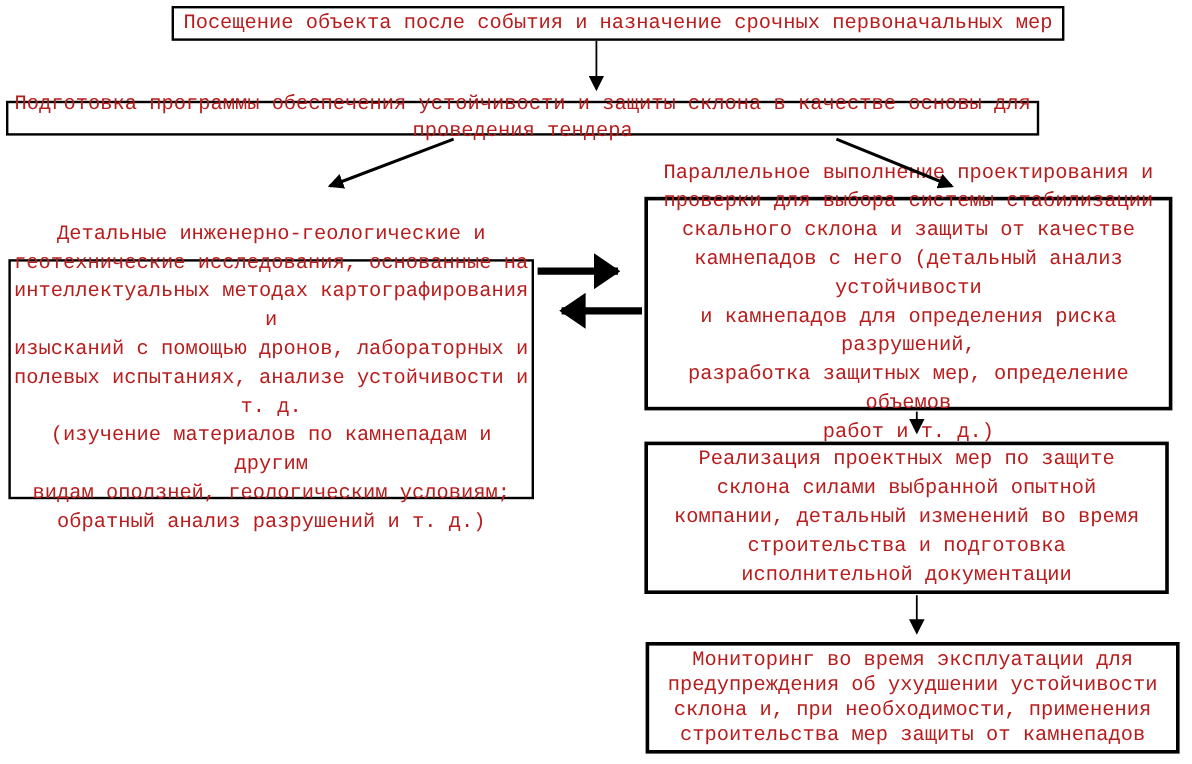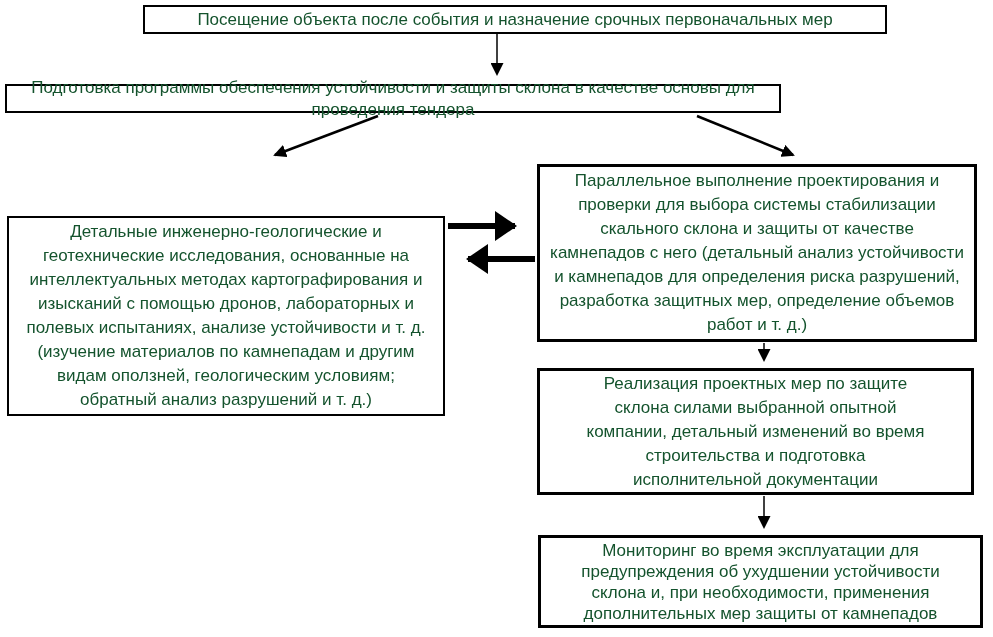--- a/index.html
+++ b/index.html
@@ -5,40 +5,40 @@
   html, body {
     margin: 0;
     padding: 0;
     background: #ffffff;
   }
   #canvas {
     position: relative;
     width: 993px;
     height: 637px;
     background: #ffffff;
-    font-family: Liberation Sans, sans-serif;
-    color: #14532d;
+    font-family: Liberation Mono, monospace;
+    color: #b91c1c;
     overflow: hidden;
   }
   .node {
     position: absolute;
     box-sizing: border-box;
     background: #ffffff;
     border: 2px solid #000000;
     display: flex;
     align-items: center;
     justify-content: center;
     text-align: center;
     white-space: pre-line;
     font-size: 17px;
     line-height: 24px;
   }
   .node.thick { border-width: 3px; }
   #node-visit          { left: 143px; top: 5px;   width: 744px; height: 29px; line-height: 22px; }
-  #node-program        { left: 5px;   top: 84px;  width: 776px; height: 29px; line-height: 22px; }
+  #node-program        { left: 5px;   top: 84px;  width: 861px; height: 29px; line-height: 22px; }
   #node-investigation  { left: 7px;   top: 180px; width: 438px; height: 200px; margin-top: 36px; }
   #node-design         { left: 537px; top: 164px; width: 440px; height: 178px; }
   #node-implementation { left: 537px; top: 368px; width: 437px; height: 127px; }
   #node-monitoring     { left: 538px; top: 535px; width: 445px; height: 93px; line-height: 21px; }
   #arrow-layer {
     position: absolute;
     left: 0; top: 0;
     width: 993px; height: 637px;
     pointer-events: none;
   }
@@ -71,21 +71,21 @@
 
   <div class="node thick" id="node-implementation">Реализация проектных мер по защите
 склона силами выбранной опытной
 компании, детальный изменений во время
 строительства и подготовка
 исполнительной документации</div>
 
   <div class="node thick" id="node-monitoring">Мониторинг во время эксплуатации для
 предупреждения об ухудшении устойчивости
 склона и, при необходимости, применения
-дополнительных мер защиты от камнепадов</div>
+строительства мер защиты от камнепадов</div>
 
   <svg id="arrow-layer" width="993" height="637" viewBox="0 0 993 637" xmlns="http://www.w3.org/2000/svg">
     <defs>
       <marker id="ah-small" markerUnits="userSpaceOnUse" markerWidth="13" markerHeight="13" refX="11" refY="6.5" orient="auto">
         <path d="M0,0 L13,6.5 L0,13 z" fill="#000000"></path>
       </marker>
       <marker id="ah-big" markerUnits="userSpaceOnUse" markerWidth="22" markerHeight="30" refX="20" refY="15" orient="auto">
         <path d="M0,0 L22,15 L0,30 z" fill="#000000"></path>
       </marker>
     </defs>

